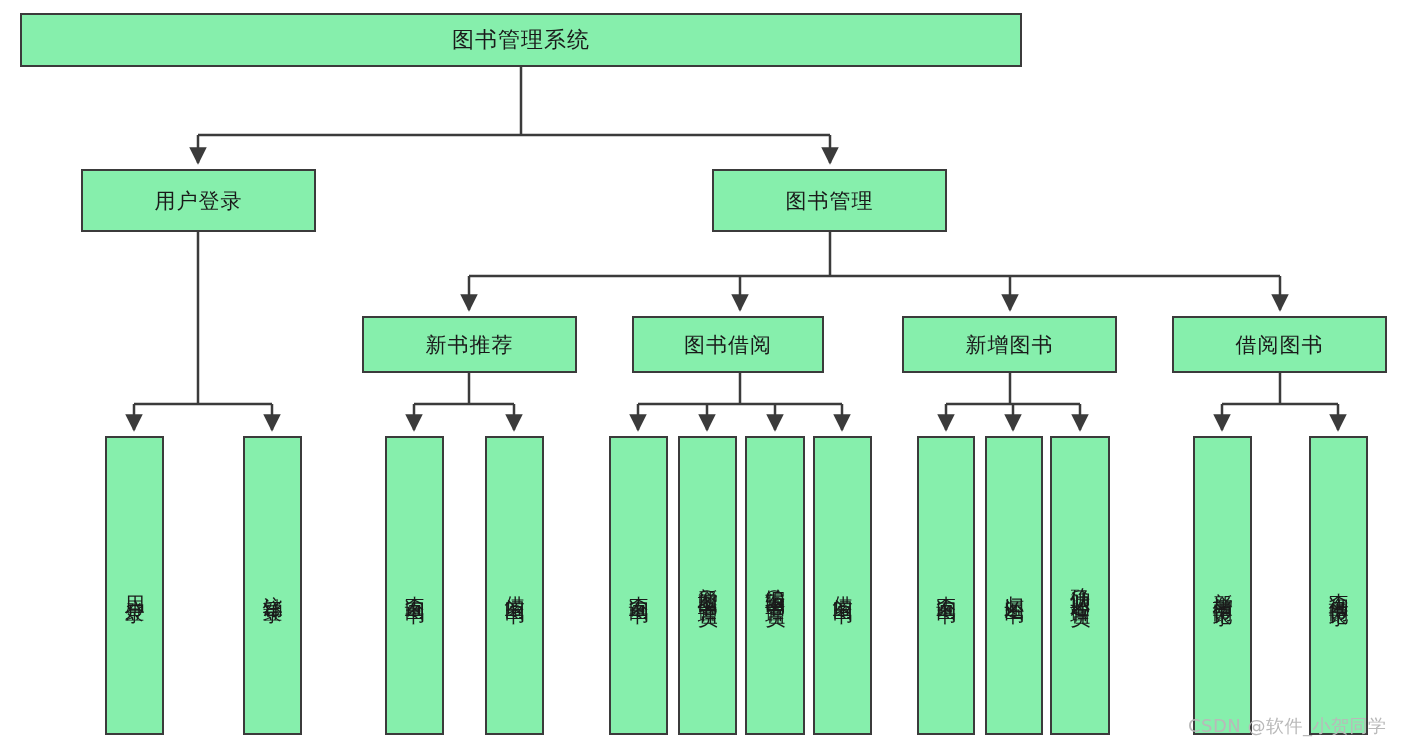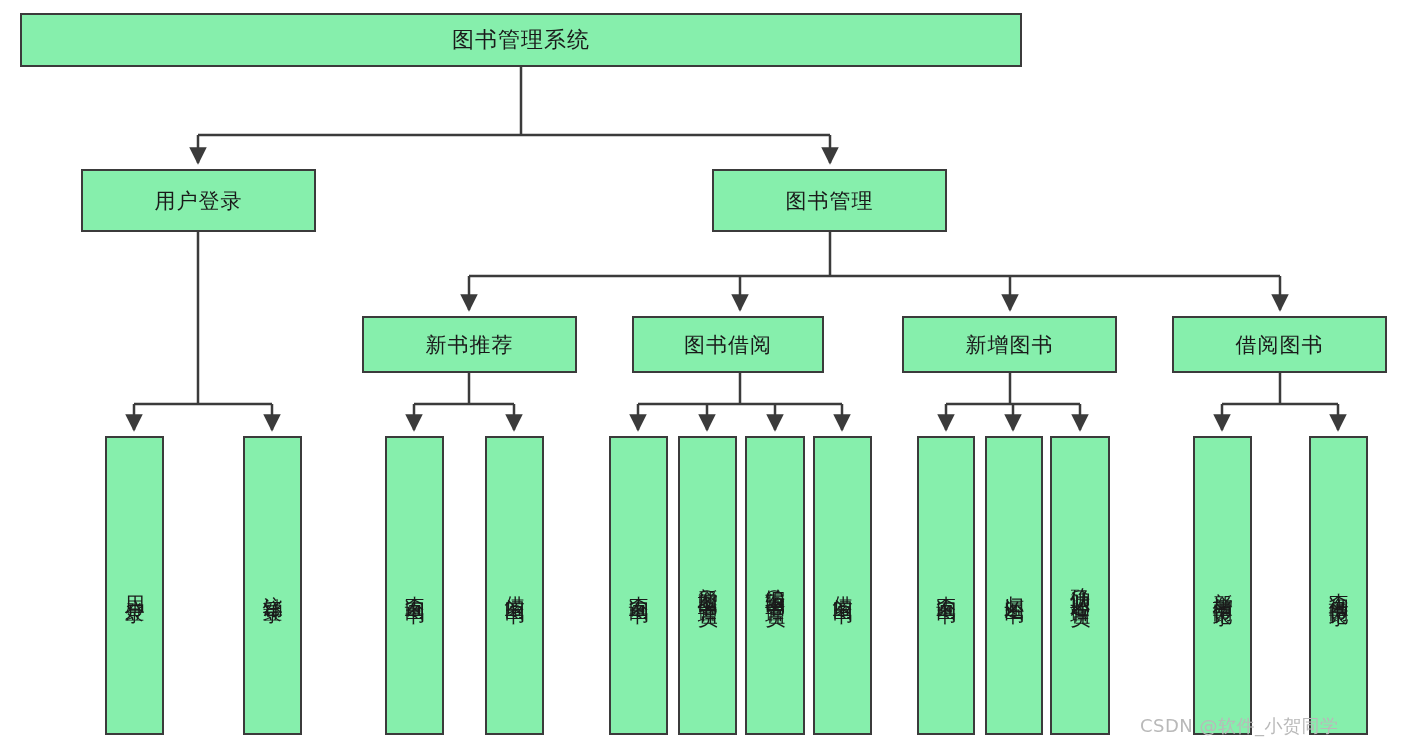--- a/index.html
+++ b/index.html
@@ -53,21 +53,21 @@
   }
   .node .label {
     display: block;
     white-space: nowrap;
   }
   .node.root {
     font-size: 22px;
   }
   #watermark {
     position: absolute;
-    left: 1140px;
+    left: 1188px;
     top: 714px;
     font-size: 18px;
     color: #b9b9b9;
     white-space: nowrap;
     z-index: 3;
     letter-spacing: 0.5px;
   }
 </style>
 </head>
 <body>

